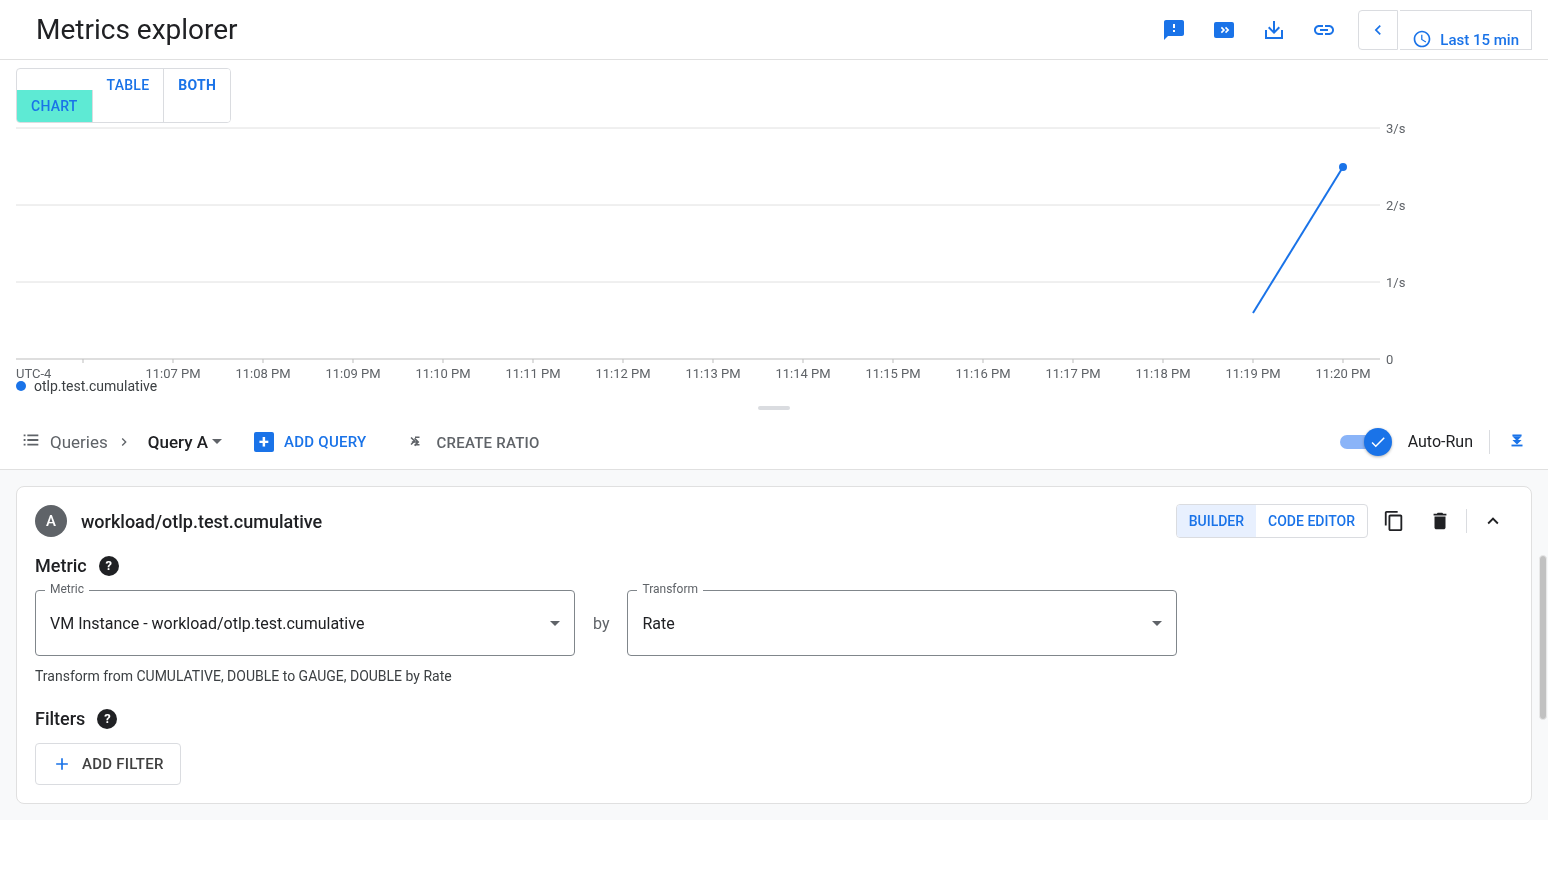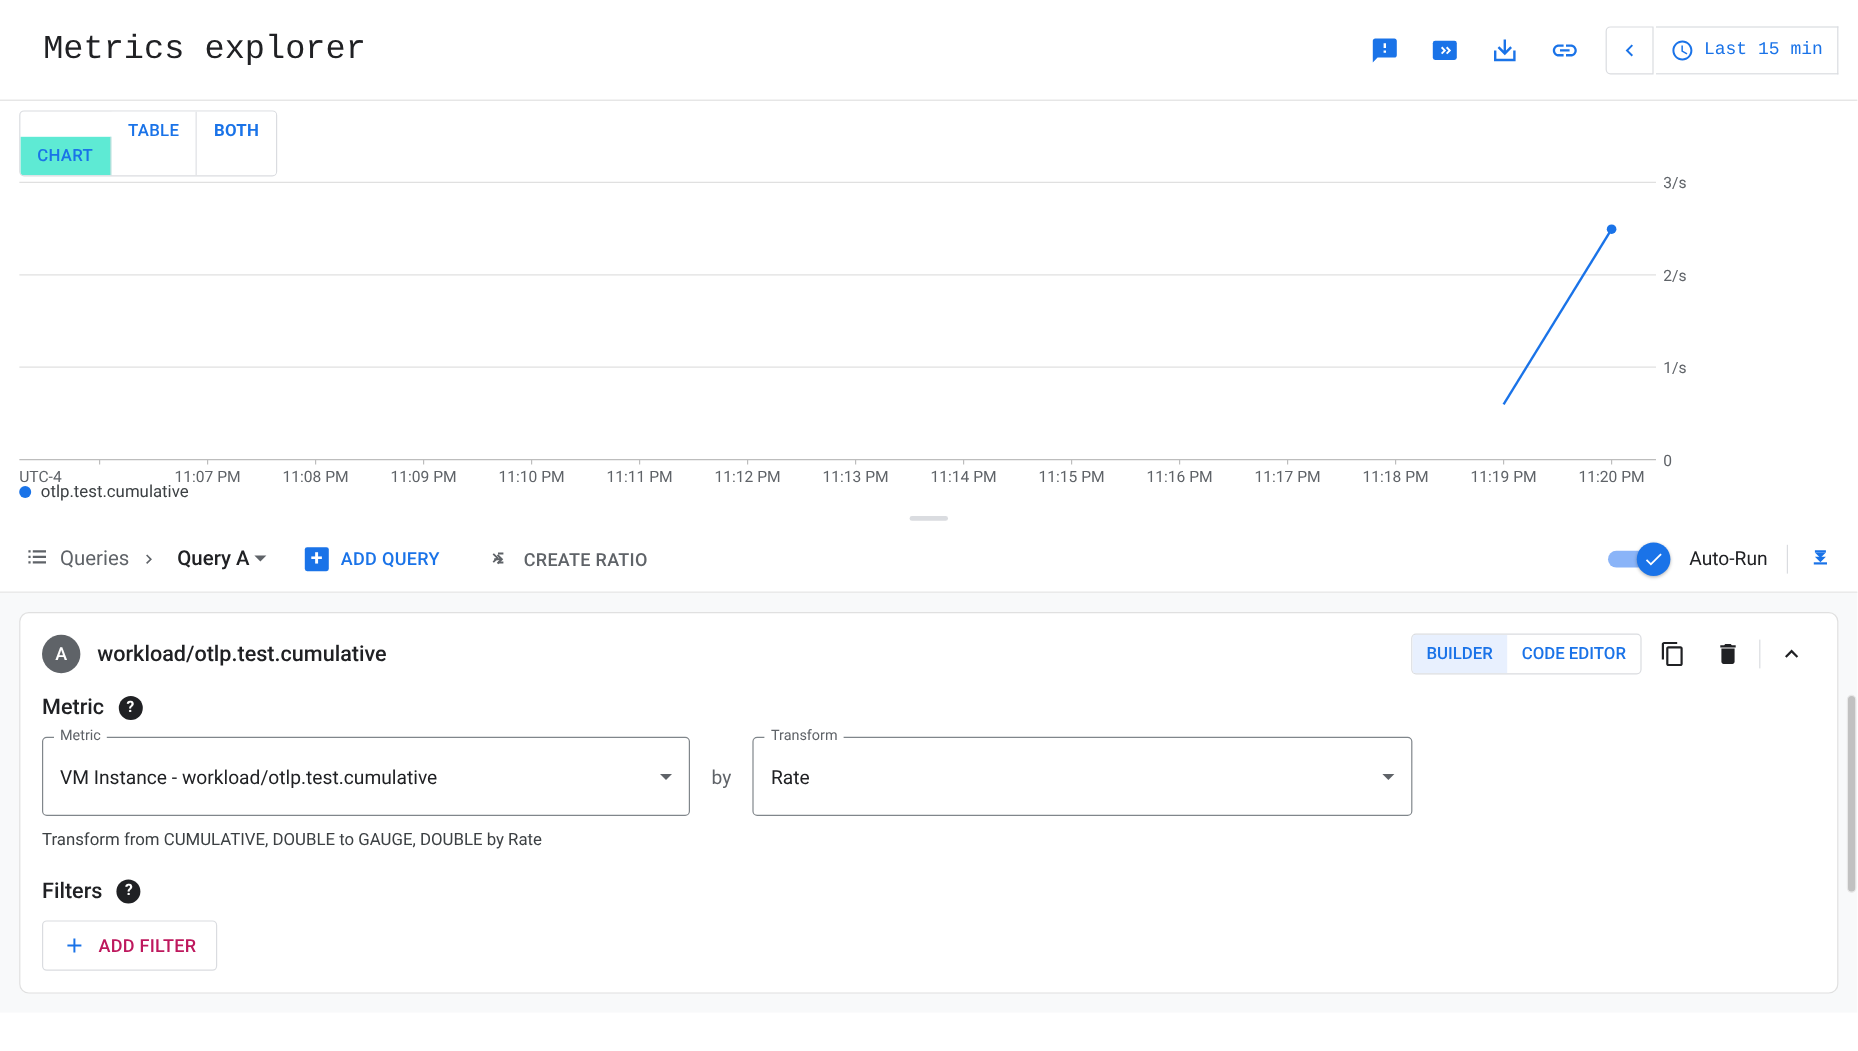--- a/index.html
+++ b/index.html
@@ -1,23 +1,23 @@
 <!DOCTYPE html>
 <html><head>
 <meta charset="utf-8">
 <style>
   * { box-sizing: border-box; margin: 0; padding: 0; }
   body { font-family: "Google Sans", Roboto, Arial, sans-serif; color: #202124; background: #fff; }
-  .header { display: flex; align-items: center; justify-content: space-between; padding: 8px 16px 8px 36px; border-bottom: 1px solid #e0e0e0; height: 84px; font-family: Liberation Mono, monospace; }
+  .header { display: flex; align-items: center; justify-content: space-between; padding: 8px 16px 8px 36px; border-bottom: 1px solid #e0e0e0; height: 60px; }
   .title { font-size: 28px; font-weight: 400; }
   .header-right { display: flex; align-items: center; gap: 2px; }
   .icon-btn { width: 48px; height: 48px; display: flex; align-items: center; justify-content: center; cursor: pointer; color: #1a73e8; }
   .icon-btn svg { width: 24px; height: 24px; }
   .chevron-left-btn { border: 1px solid #dadce0; border-radius: 4px 0 0 4px; width: 40px; height: 40px; margin-left: 8px; }
-  .time-btn { border: 1px solid #dadce0; border-left: none; height: 40px; display: flex; align-items: center; gap: 8px; padding: 0 12px; color: #1a73e8; font-size: 15px; font-weight: 500; cursor: pointer; white-space: nowrap; }
+  .time-btn { border: 1px solid #dadce0; border-left: none; height: 40px; display: flex; align-items: flex-end; gap: 8px; padding: 0 12px; color: #1a73e8; font-size: 15px; font-weight: 500; cursor: pointer; white-space: nowrap; }
   .tabs-row { display: flex; padding: 8px 0 0 16px; }
   .tabs { display: inline-flex; border: 1px solid #dadce0; border-radius: 4px; overflow: hidden; }
   .tab { padding: 8px 14px; font-size: 14px; font-weight: 500; color: #1a73e8; cursor: pointer; background: #fff; border-right: 1px solid #dadce0; letter-spacing: 0.25px; }
   .tab:last-child { border-right: none; font-weight: bold; }
   .tab.active { background: #5eead4; margin-top: 21px; }
   .chart-area { position: relative; height: 295px; padding: 0 16px; margin-top: -40px; }
   .chart-svg { width: 100%; height: 100%; }
   .grid-line { stroke: #e0e0e0; stroke-width: 1; }
   .axis-line { stroke: #bdbdbd; stroke-width: 1; }
   .y-label { fill: #5f6368; font-size: 13px; }
@@ -58,21 +58,21 @@
   .section-label { font-size: 18px; font-weight: 500; display: flex; align-items: center; gap: 12px; margin-bottom: 14px; }
   .help-icon { width: 20px; height: 20px; border-radius: 50%; background: #202124; color: #fff; display: flex; align-items: center; justify-content: center; font-size: 13px; font-weight: bold; cursor: pointer; }
   .fields-row { display: flex; align-items: center; gap: 18px; margin-bottom: 12px; }
   .field-group { position: relative; }
   .field-legend { position: absolute; top: -8px; left: 10px; background: #fff; padding: 0 5px; font-size: 12px; color: #5f6368; }
   .select { border: 1px solid #80868b; border-radius: 4px; height: 66px; display: flex; align-items: center; justify-content: space-between; padding: 0 14px; font-size: 16px; cursor: pointer; }
   .select-metric { width: 540px; }
   .select-transform { width: 550px; }
   .by-label { font-size: 16px; color: #5f6368; }
   .helper-text { font-size: 14px; color: #3c4043; margin-bottom: 24px; }
-  .add-filter-btn { border: 1px solid #dadce0; border-radius: 4px; padding: 10px 16px; display: inline-flex; align-items: center; gap: 10px; font-size: 15px; font-weight: 500; color: #be185d; cursor: pointer; letter-spacing: 0.25px; }
+  .add-filter-btn { border: 1px solid #dadce0; border-radius: 4px; padding: 10px 16px; display: inline-flex; align-items: center; gap: 10px; font-size: 15px; font-weight: 500; color: #404040; cursor: pointer; letter-spacing: 0.25px; }
   .caret-down { width: 0; height: 0; border-left: 5px solid transparent; border-right: 5px solid transparent; border-top: 5px solid #5f6368; }
   svg.chevron-right { width: 16px; height: 16px; color: #5f6368; }
 </style>
 </head>
 <body>
 
 <div class="header">
   <div class="title">Metrics explorer</div>
   <div class="header-right">
     <div class="icon-btn">

